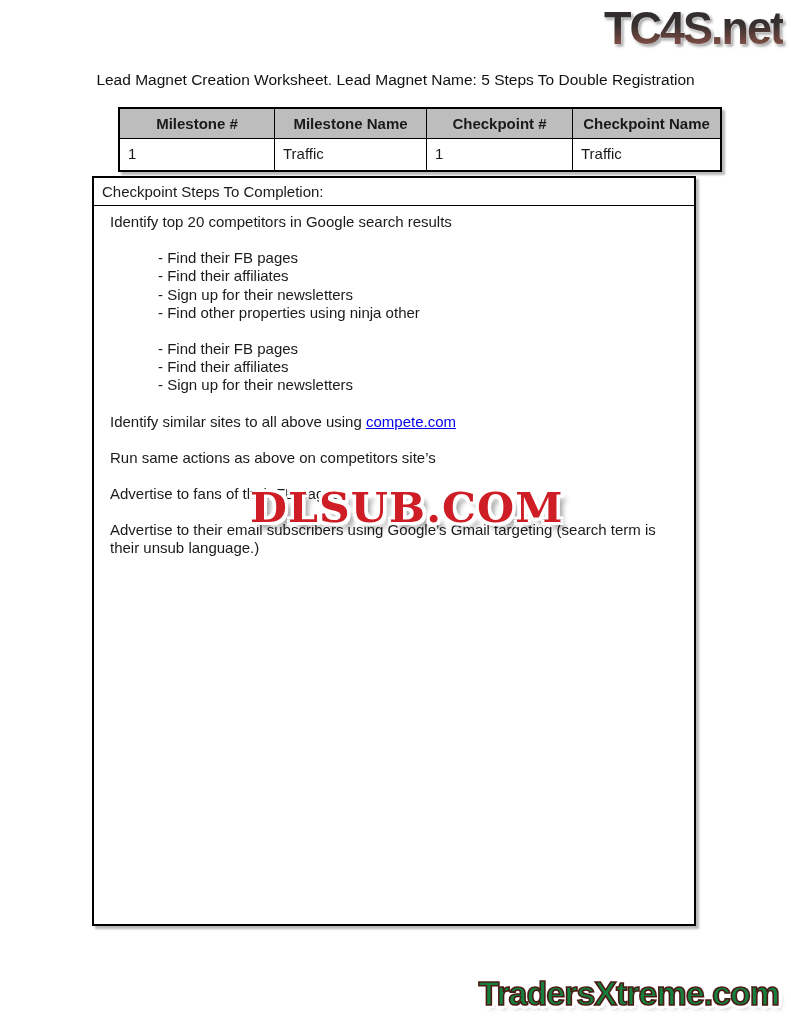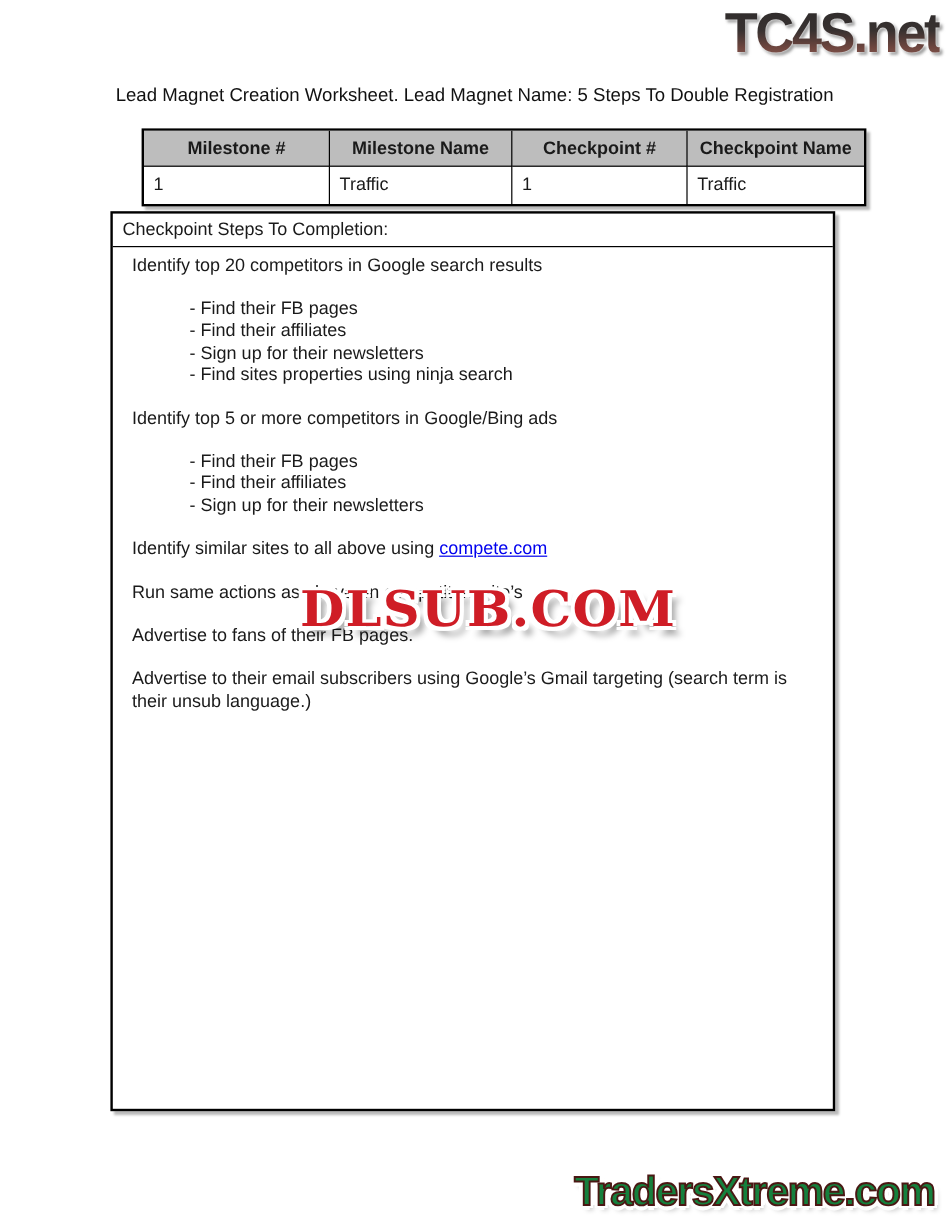--- a/index.html
+++ b/index.html
@@ -105,23 +105,22 @@
   </div>
 
   <div class="tbl steps">
     <div class="steps-header">Checkpoint Steps To Completion:</div>
     <div class="steps-body">
       <p>Identify top 20 competitors in Google search results</p>
       <div class="indent">
         <div>- Find their FB pages</div>
         <div>- Find their affiliates</div>
         <div>- Sign up for their newsletters</div>
-        <div>- Find sites properties using ninja search</div>
+        <div>- Find other properties using ninja other</div>
       </div>
-      <p>Identify top 5 or more competitors in Google/Bing ads</p>
       <div class="indent">
         <div>- Find their FB pages</div>
         <div>- Find their  affiliates</div>
         <div>- Sign up for their newsletters</div>
       </div>
       <p><span>Identify similar sites to all above using </span><a class="link" href="#">compete.com</a></p>
       <p>Run same actions as above on competitors site’s</p>
       <p>Advertise to fans of their FB pages.</p>
       <p>Advertise to their email subscribers using Google’s Gmail targeting (search term is their unsub language.)</p>
     </div>

